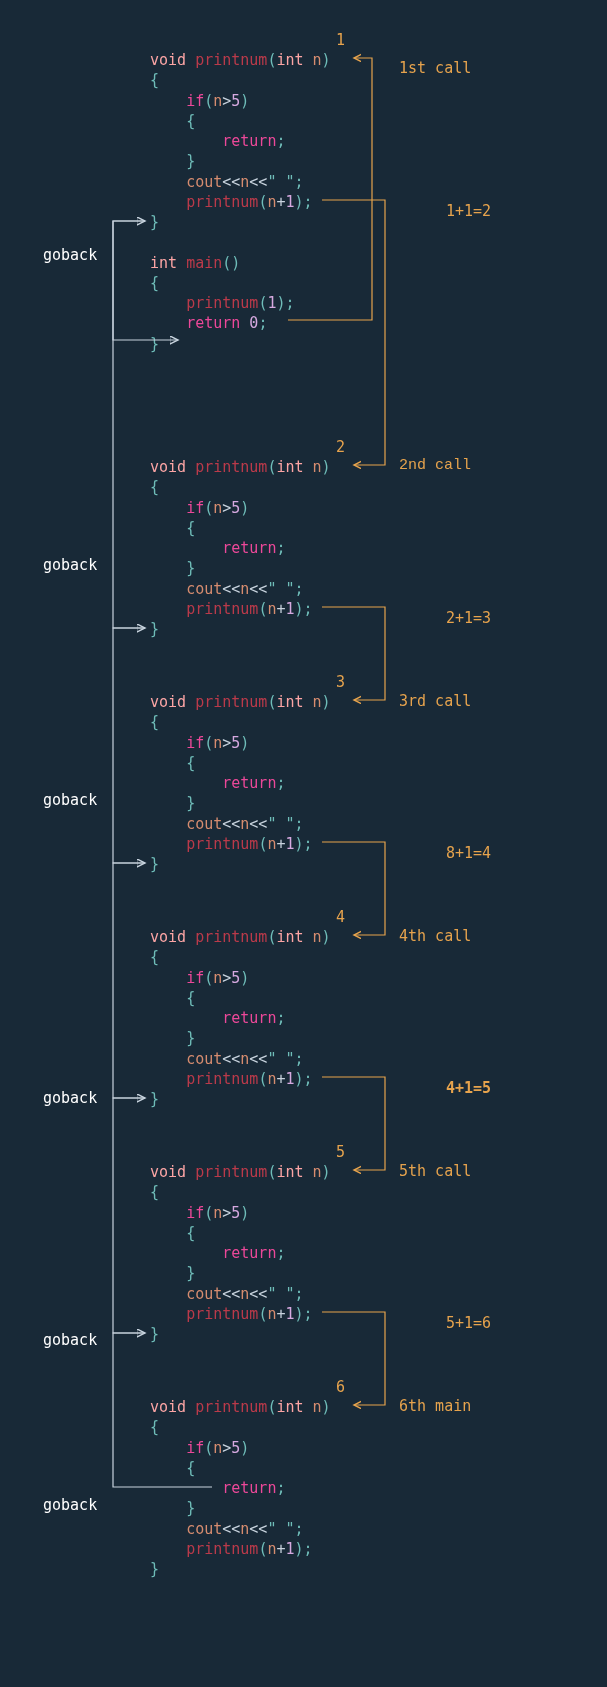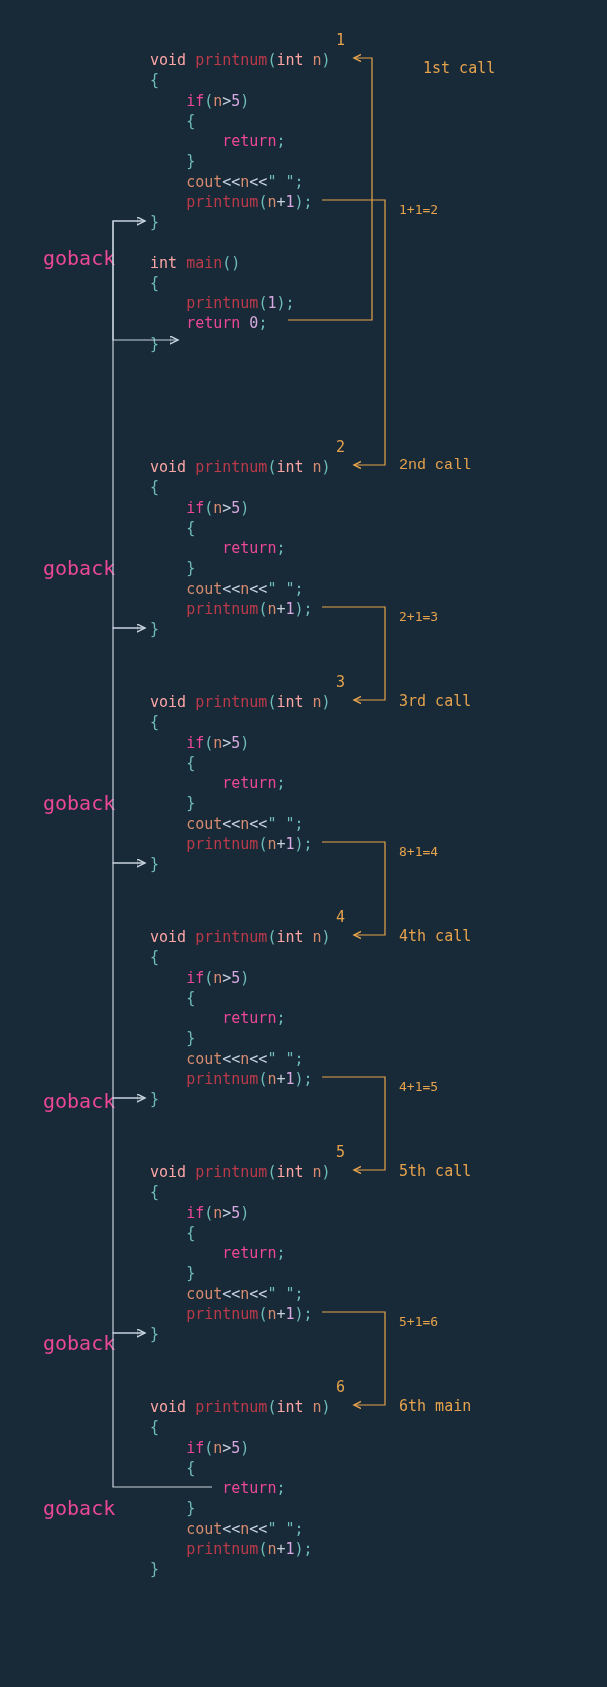--- a/index.html
+++ b/index.html
@@ -21,22 +21,22 @@
   .kw-return { color: #ec4899; }
   .fn { color: #ba3a4a; }
   .punct { color: #6fbdb9; }
   .brace { color: #6fbdb9; }
   .param { color: #d68c6f; }
   .num { color: #d6a9e0; }
   .str { color: #6fbdb9; }
   .op { color: #c8d3de; }
   .anno-n { position: absolute; color: #e6a34d; font-size: 15px; }
   .anno-call { position: absolute; color: #e6a34d; font-size: 15px; }
-  .anno-sum { position: absolute; color: #e6a34d; font-size: 13px; }
-  .anno-goback { position: absolute; color: #ec4899; font-size: 20px; }
+  .anno-sum { position: absolute; color: #e6a34d; font-size: 15px; margin-left: 47px; }
+  .anno-goback { position: absolute; color: #ffffff; font-size: 15px; }
   svg.overlay { position: absolute; left:0; top:0; width:607px; height:1687px; pointer-events:none; }
 </style>
 </head>
 <body>
 
 <div class="canvas">
 
 <div class="code-block" style="left:150px; top:50px;"><span class="kw-type">void</span> <span class="fn">printnum</span><span class="punct">(</span><span class="kw-type">int</span> <span class="param">n</span><span class="punct">)</span>
 <span class="brace">{</span>
     <span class="kw-return">if</span><span class="punct">(</span><span class="param">n</span><span class="op">&gt;</span><span class="num">5</span><span class="punct">)</span>
@@ -47,21 +47,21 @@
     <span class="fn">printnum</span><span class="punct">(</span><span class="param">n</span><span class="op">+</span><span class="num">1</span><span class="punct">)</span><span class="punct">;</span>
 <span class="brace">}</span>
 
 <span class="kw-type">int</span> <span class="fn">main</span><span class="punct">()</span>
 <span class="brace">{</span>
     <span class="fn">printnum</span><span class="punct">(</span><span class="num">1</span><span class="punct">)</span><span class="punct">;</span>
     <span class="kw-return">return</span> <span class="num">0</span><span class="punct">;</span>
 <span class="brace">}</span></div>
 
 <span class="anno-n" style="left:336px; top:30px;">1</span>
-<span class="anno-call" style="left:399px; top:58px;margin-left:24px;">1st call</span>
+<span class="anno-call" style="left:399px; top:58px;">1st call</span>
 <span class="anno-sum" style="left:399px; top:201px;">1+1=2</span>
 <span class="anno-goback" style="left:43px; top:245px;">goback</span>
 
 <div class="code-block" style="left:150px; top:457px;"><span class="kw-type">void</span> <span class="fn">printnum</span><span class="punct">(</span><span class="kw-type">int</span> <span class="param">n</span><span class="punct">)</span>
 <span class="brace">{</span>
     <span class="kw-return">if</span><span class="punct">(</span><span class="param">n</span><span class="op">&gt;</span><span class="num">5</span><span class="punct">)</span>
     <span class="brace">{</span>
         <span class="kw-return">return</span><span class="punct">;</span>
     <span class="brace">}</span>
     <span class="param">cout</span><span class="op">&lt;&lt;</span><span class="param">n</span><span class="op">&lt;&lt;</span><span class="str">" "</span><span class="punct">;</span>
@@ -93,21 +93,21 @@
     <span class="kw-return">if</span><span class="punct">(</span><span class="param">n</span><span class="op">&gt;</span><span class="num">5</span><span class="punct">)</span>
     <span class="brace">{</span>
         <span class="kw-return">return</span><span class="punct">;</span>
     <span class="brace">}</span>
     <span class="param">cout</span><span class="op">&lt;&lt;</span><span class="param">n</span><span class="op">&lt;&lt;</span><span class="str">" "</span><span class="punct">;</span>
     <span class="fn">printnum</span><span class="punct">(</span><span class="param">n</span><span class="op">+</span><span class="num">1</span><span class="punct">)</span><span class="punct">;</span>
 <span class="brace">}</span></div>
 
 <span class="anno-n" style="left:336px; top:907px;">4</span>
 <span class="anno-call" style="left:399px; top:926px;">4th call</span>
-<span class="anno-sum" style="left:399px; top:1078px;">4+1=5</span>
+<span class="anno-sum" style="left:399px; top:1078px;font-weight:bold;">4+1=5</span>
 <span class="anno-goback" style="left:43px; top:1088px;">goback</span>
 
 <div class="code-block" style="left:150px; top:1162px;"><span class="kw-type">void</span> <span class="fn">printnum</span><span class="punct">(</span><span class="kw-type">int</span> <span class="param">n</span><span class="punct">)</span>
 <span class="brace">{</span>
     <span class="kw-return">if</span><span class="punct">(</span><span class="param">n</span><span class="op">&gt;</span><span class="num">5</span><span class="punct">)</span>
     <span class="brace">{</span>
         <span class="kw-return">return</span><span class="punct">;</span>
     <span class="brace">}</span>
     <span class="param">cout</span><span class="op">&lt;&lt;</span><span class="param">n</span><span class="op">&lt;&lt;</span><span class="str">" "</span><span class="punct">;</span>
     <span class="fn">printnum</span><span class="punct">(</span><span class="param">n</span><span class="op">+</span><span class="num">1</span><span class="punct">)</span><span class="punct">;</span>

